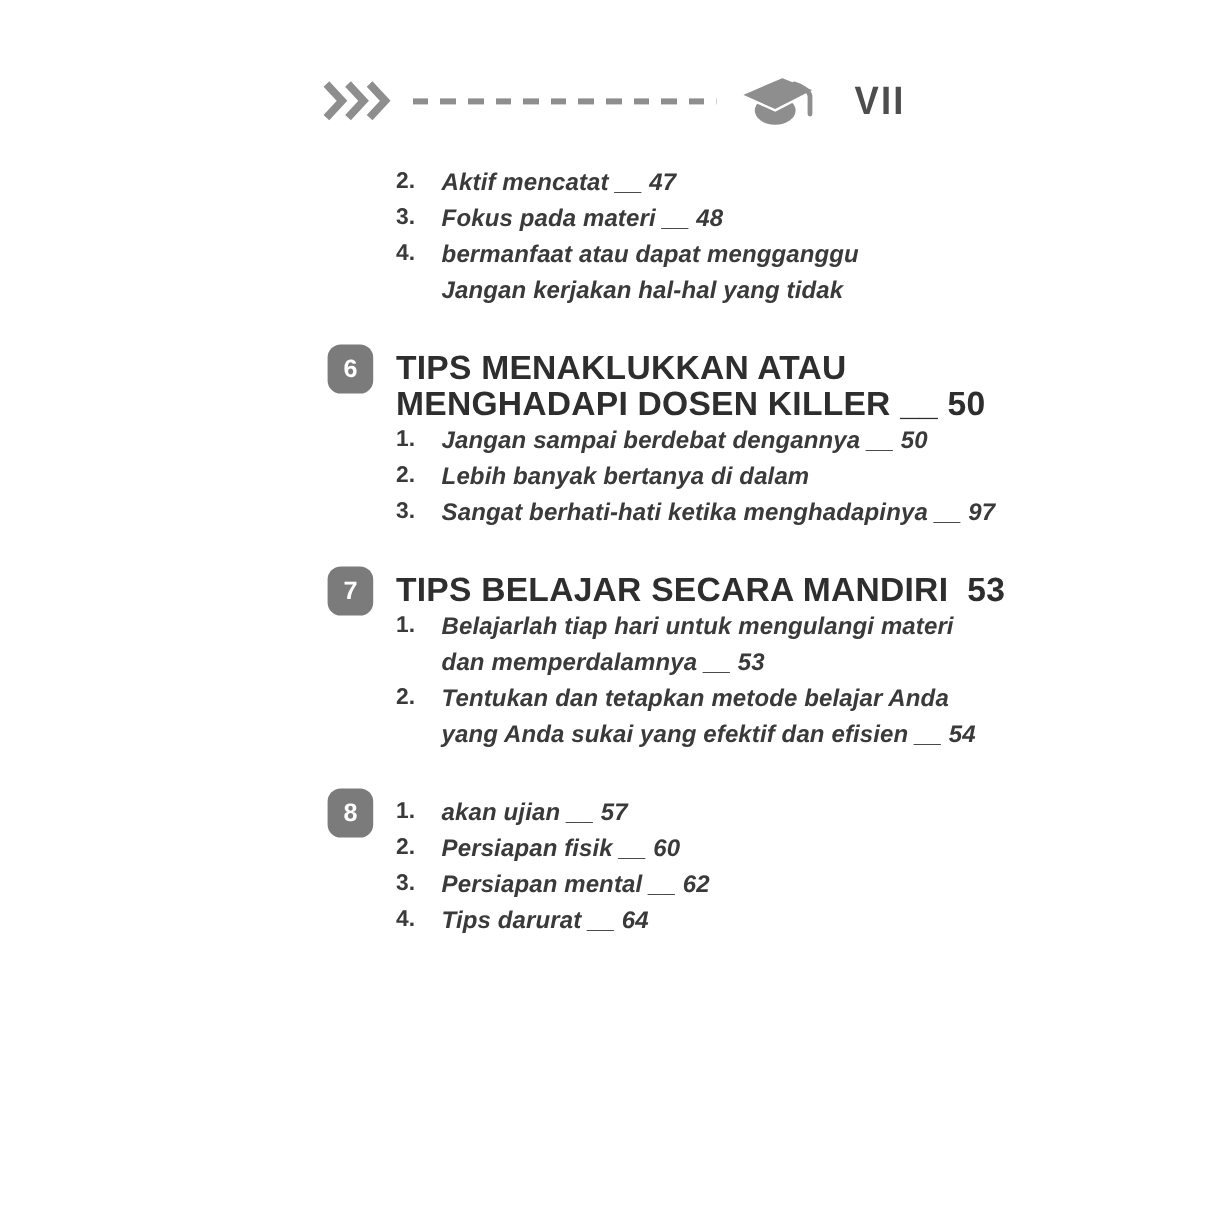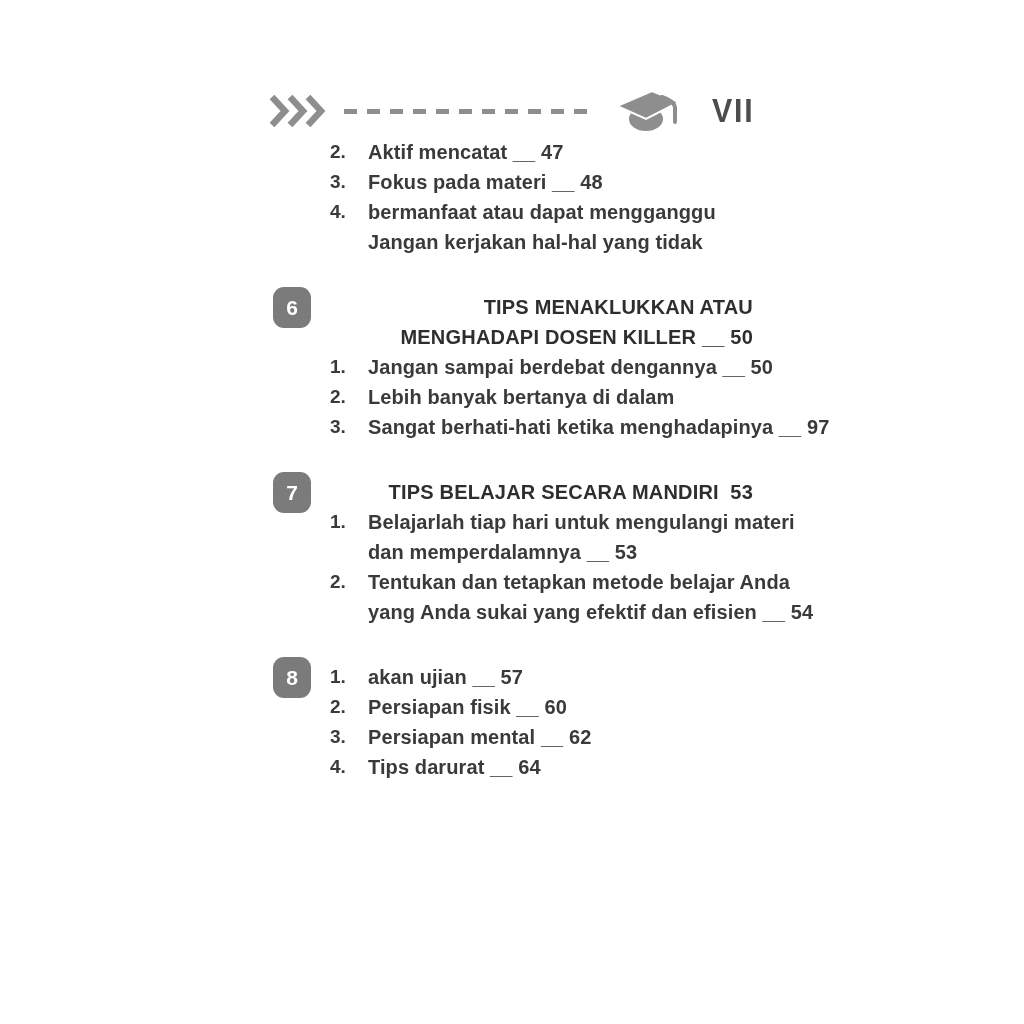--- a/index.html
+++ b/index.html
@@ -6,21 +6,21 @@
   body{
     width:1024px;height:1024px;background:#ffffff;
     font-family:"Liberation Sans","DejaVu Sans",sans-serif;
     position:relative;overflow:hidden;
   }
   .page{position:absolute;inset:0;background:#ffffff;}
 
   
   .header{
     position:absolute;top:62px;left:268px;width:490px;height:44px;
-    display:flex;align-items:center;margin-top:27px;
+    display:flex;align-items:center;
   }
   .chevrons{flex:0 0 auto;display:block;}
   .dash-rule{
     flex:1 1 auto;height:5px;margin:0 18px 0 16px;
     background:repeating-linear-gradient(90deg,#8e8e8e 0 13px,transparent 13px 23px);
   }
   .cap-wrap{flex:0 0 auto;display:block;}
   .folio{
     flex:0 0 auto;margin-left:27px;
     font-size:33px;font-weight:bold;letter-spacing:2px;color:#4d4d4d;
@@ -31,28 +31,28 @@
   .toc{position:absolute;top:137px;left:273px;width:480px;}
   .section{position:relative;padding-left:57px;}
   .section + .section{margin-top:35px;}
   .badge{
     position:absolute;left:0;top:-5px;width:38px;height:41px;
     background:#7b7b7b;border-radius:11px;
     display:flex;align-items:center;justify-content:center;
     color:#ffffff;font-size:21px;font-weight:bold;
   }
   .title-line{
-    font-size:20px;line-height:30px;font-weight:bold;color:#2e2e2e;
-    letter-spacing:.2px;white-space:pre;text-align:right;
+    font-size:28px;line-height:30px;font-weight:bold;color:#2e2e2e;
+    letter-spacing:.2px;white-space:pre;
   }
   .item{display:flex;}
   .item-num{
     flex:0 0 38px;font-size:19px;line-height:30px;font-weight:600;color:#3a3a3a;
   }
-  .item-lines{flex:1 1 auto;}
+  .item-lines{flex:1 1 auto;font-style:italic;}
   .item-line{
     font-size:20px;line-height:30px;font-weight:600;color:#3a3a3a;
     letter-spacing:.1px;white-space:pre;
   }
 </style>
 </head>
 <body>
 
 <div class="page">
 

